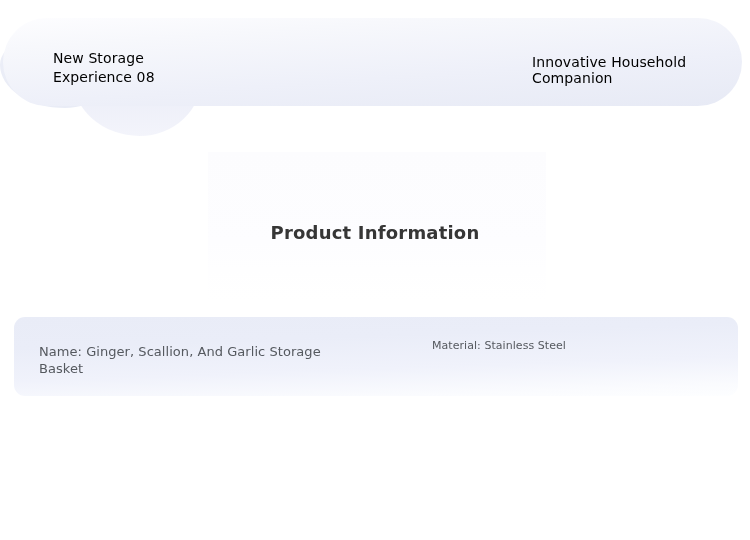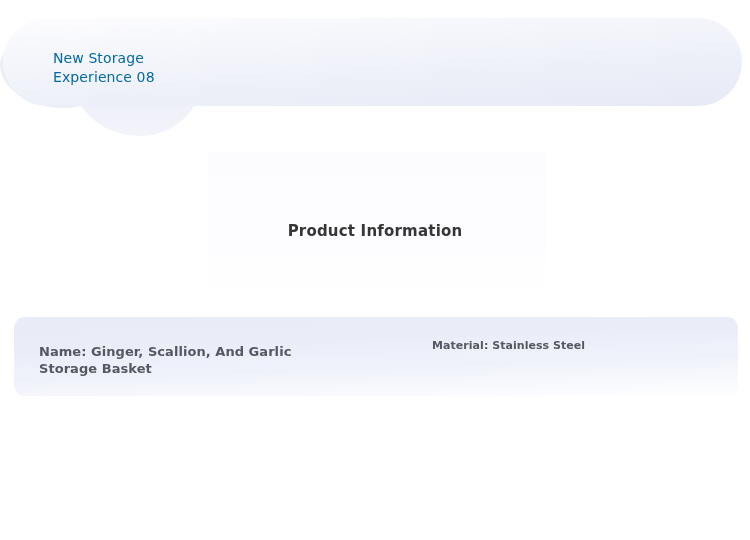--- a/index.html
+++ b/index.html
@@ -64,21 +64,21 @@
     background: linear-gradient(176deg,
                 #fdfdff 0%,
                 #f7f8fc 22%,
                 #eef0f9 62%,
                 #e7eaf5 100%);
   }
 
   .banner-text {
     position: absolute;
     font-size: 14px;
-    color: #0369a1;
+    color: #000000;
     letter-spacing: 0.1px;
   }
   .banner-text.left {
     left: 53px;
     top: 49px;
     width: 130px;
     line-height: 19px;
   }
   .banner-text.right {
     left: 532px;
@@ -95,40 +95,39 @@
     width: 338px;
     height: 148px;
     background: linear-gradient(180deg, #fcfcfe 0%, #fdfdff 60%, #ffffff 100%);
   }
   .title-text {
     position: absolute;
     left: 0;
     top: 222px;
     width: 750px;
     text-align: center;
-    font-size: 15px;
+    font-size: 18px;
     font-weight: bold;
     color: #363636;
     letter-spacing: 0.2px;
   }
 
   
   .info-row {
     position: absolute;
     left: 14px;
     width: 724px;
     border-radius: 11px;
     background: linear-gradient(178deg,
                 #e9ecf7 0%,
                 #eaedf8 30%,
                 #f0f2fb 62%,
                 #fafbfe 88%,
                 #fdfeff 100%);
     overflow: hidden;
-    font-weight: bold;
   }
   .info-row.row-1 { top: 317px; height: 79px; }
   .info-row.row-2 { top: 426px; height: 72px; }
 
   .info-cell {
     position: absolute;
     color: #55595f;
   }
   .info-cell.col-left {
     left: 25px;
@@ -157,20 +156,21 @@
 
   <div class="banner-wrap">
 
     <div class="banner-blob2"></div>
     <div class="banner-blob"></div>
 
     <div class="banner"></div>
 
     <div class="banner-text left">New Storage Experience 08</div>
 
+    <div class="banner-text right">Innovative Household Companion</div>
   </div>
 
   <div class="title-panel"></div>
   <div class="title-text">Product Information</div>
 
   <div class="info-row row-1">
     <div class="info-cell col-left">Name: Ginger, Scallion, And Garlic Storage Basket</div>
     <div class="info-cell col-right">Material: Stainless Steel</div>
   </div>
 

